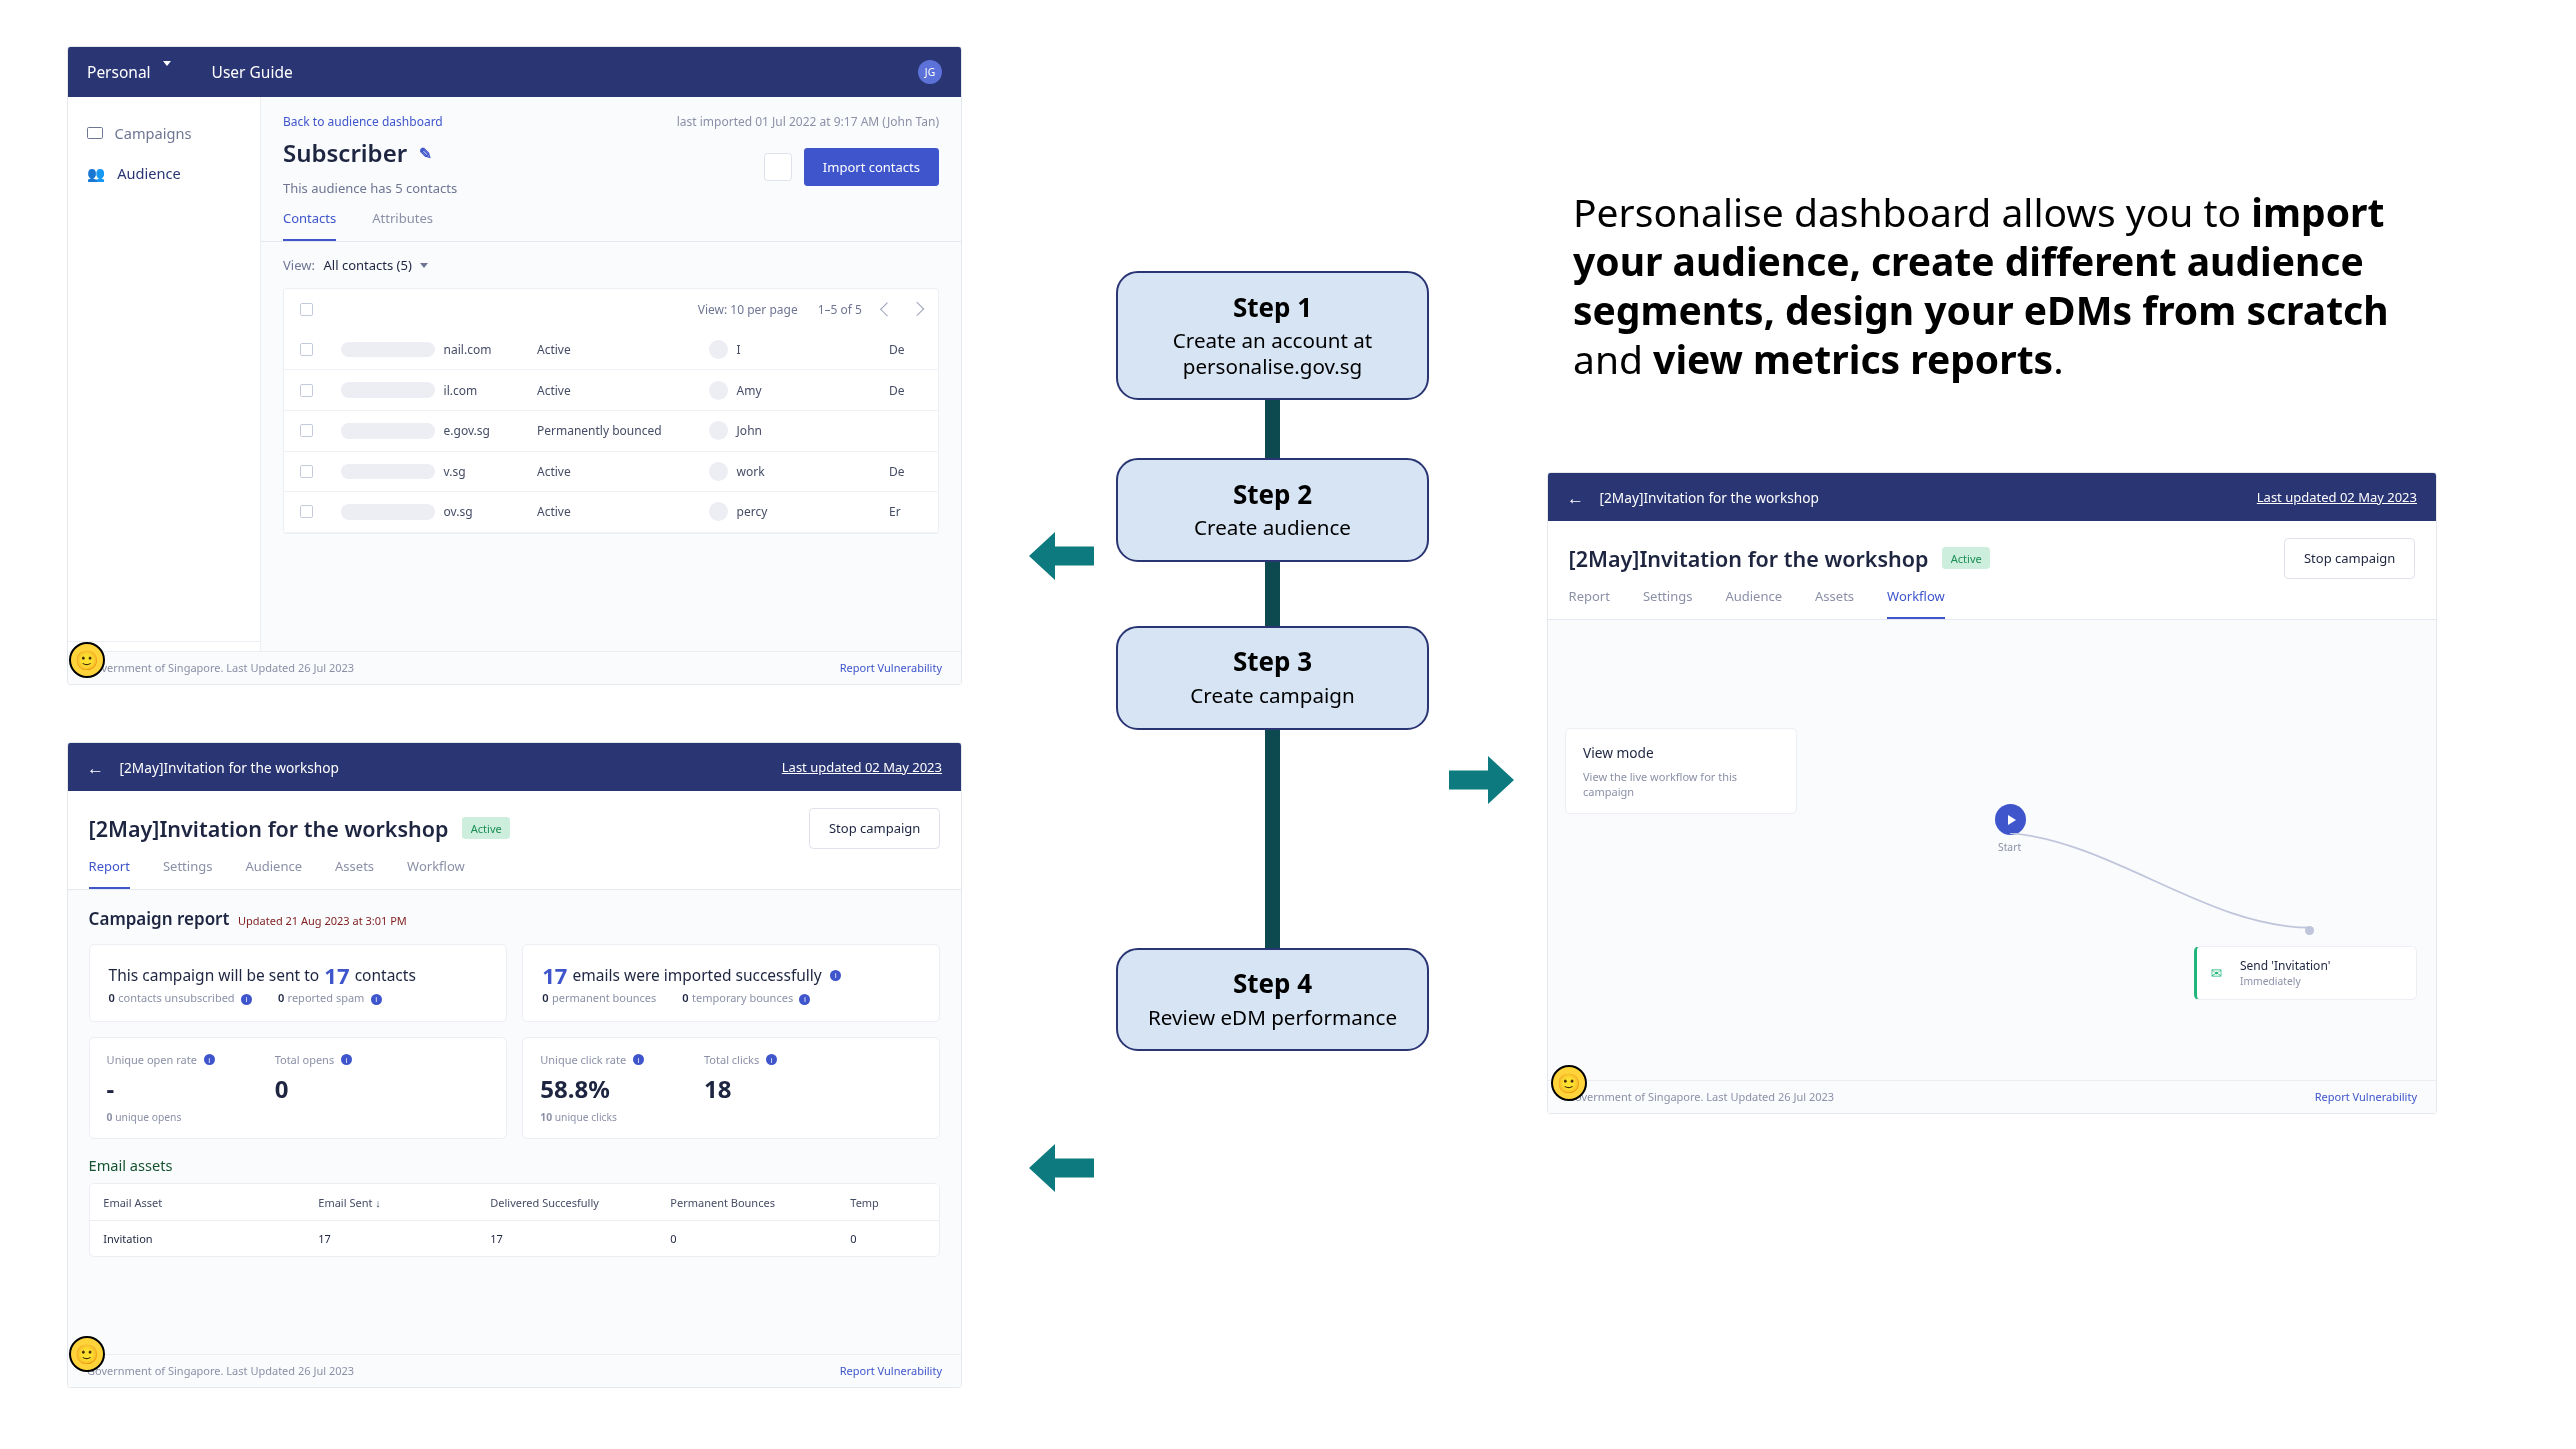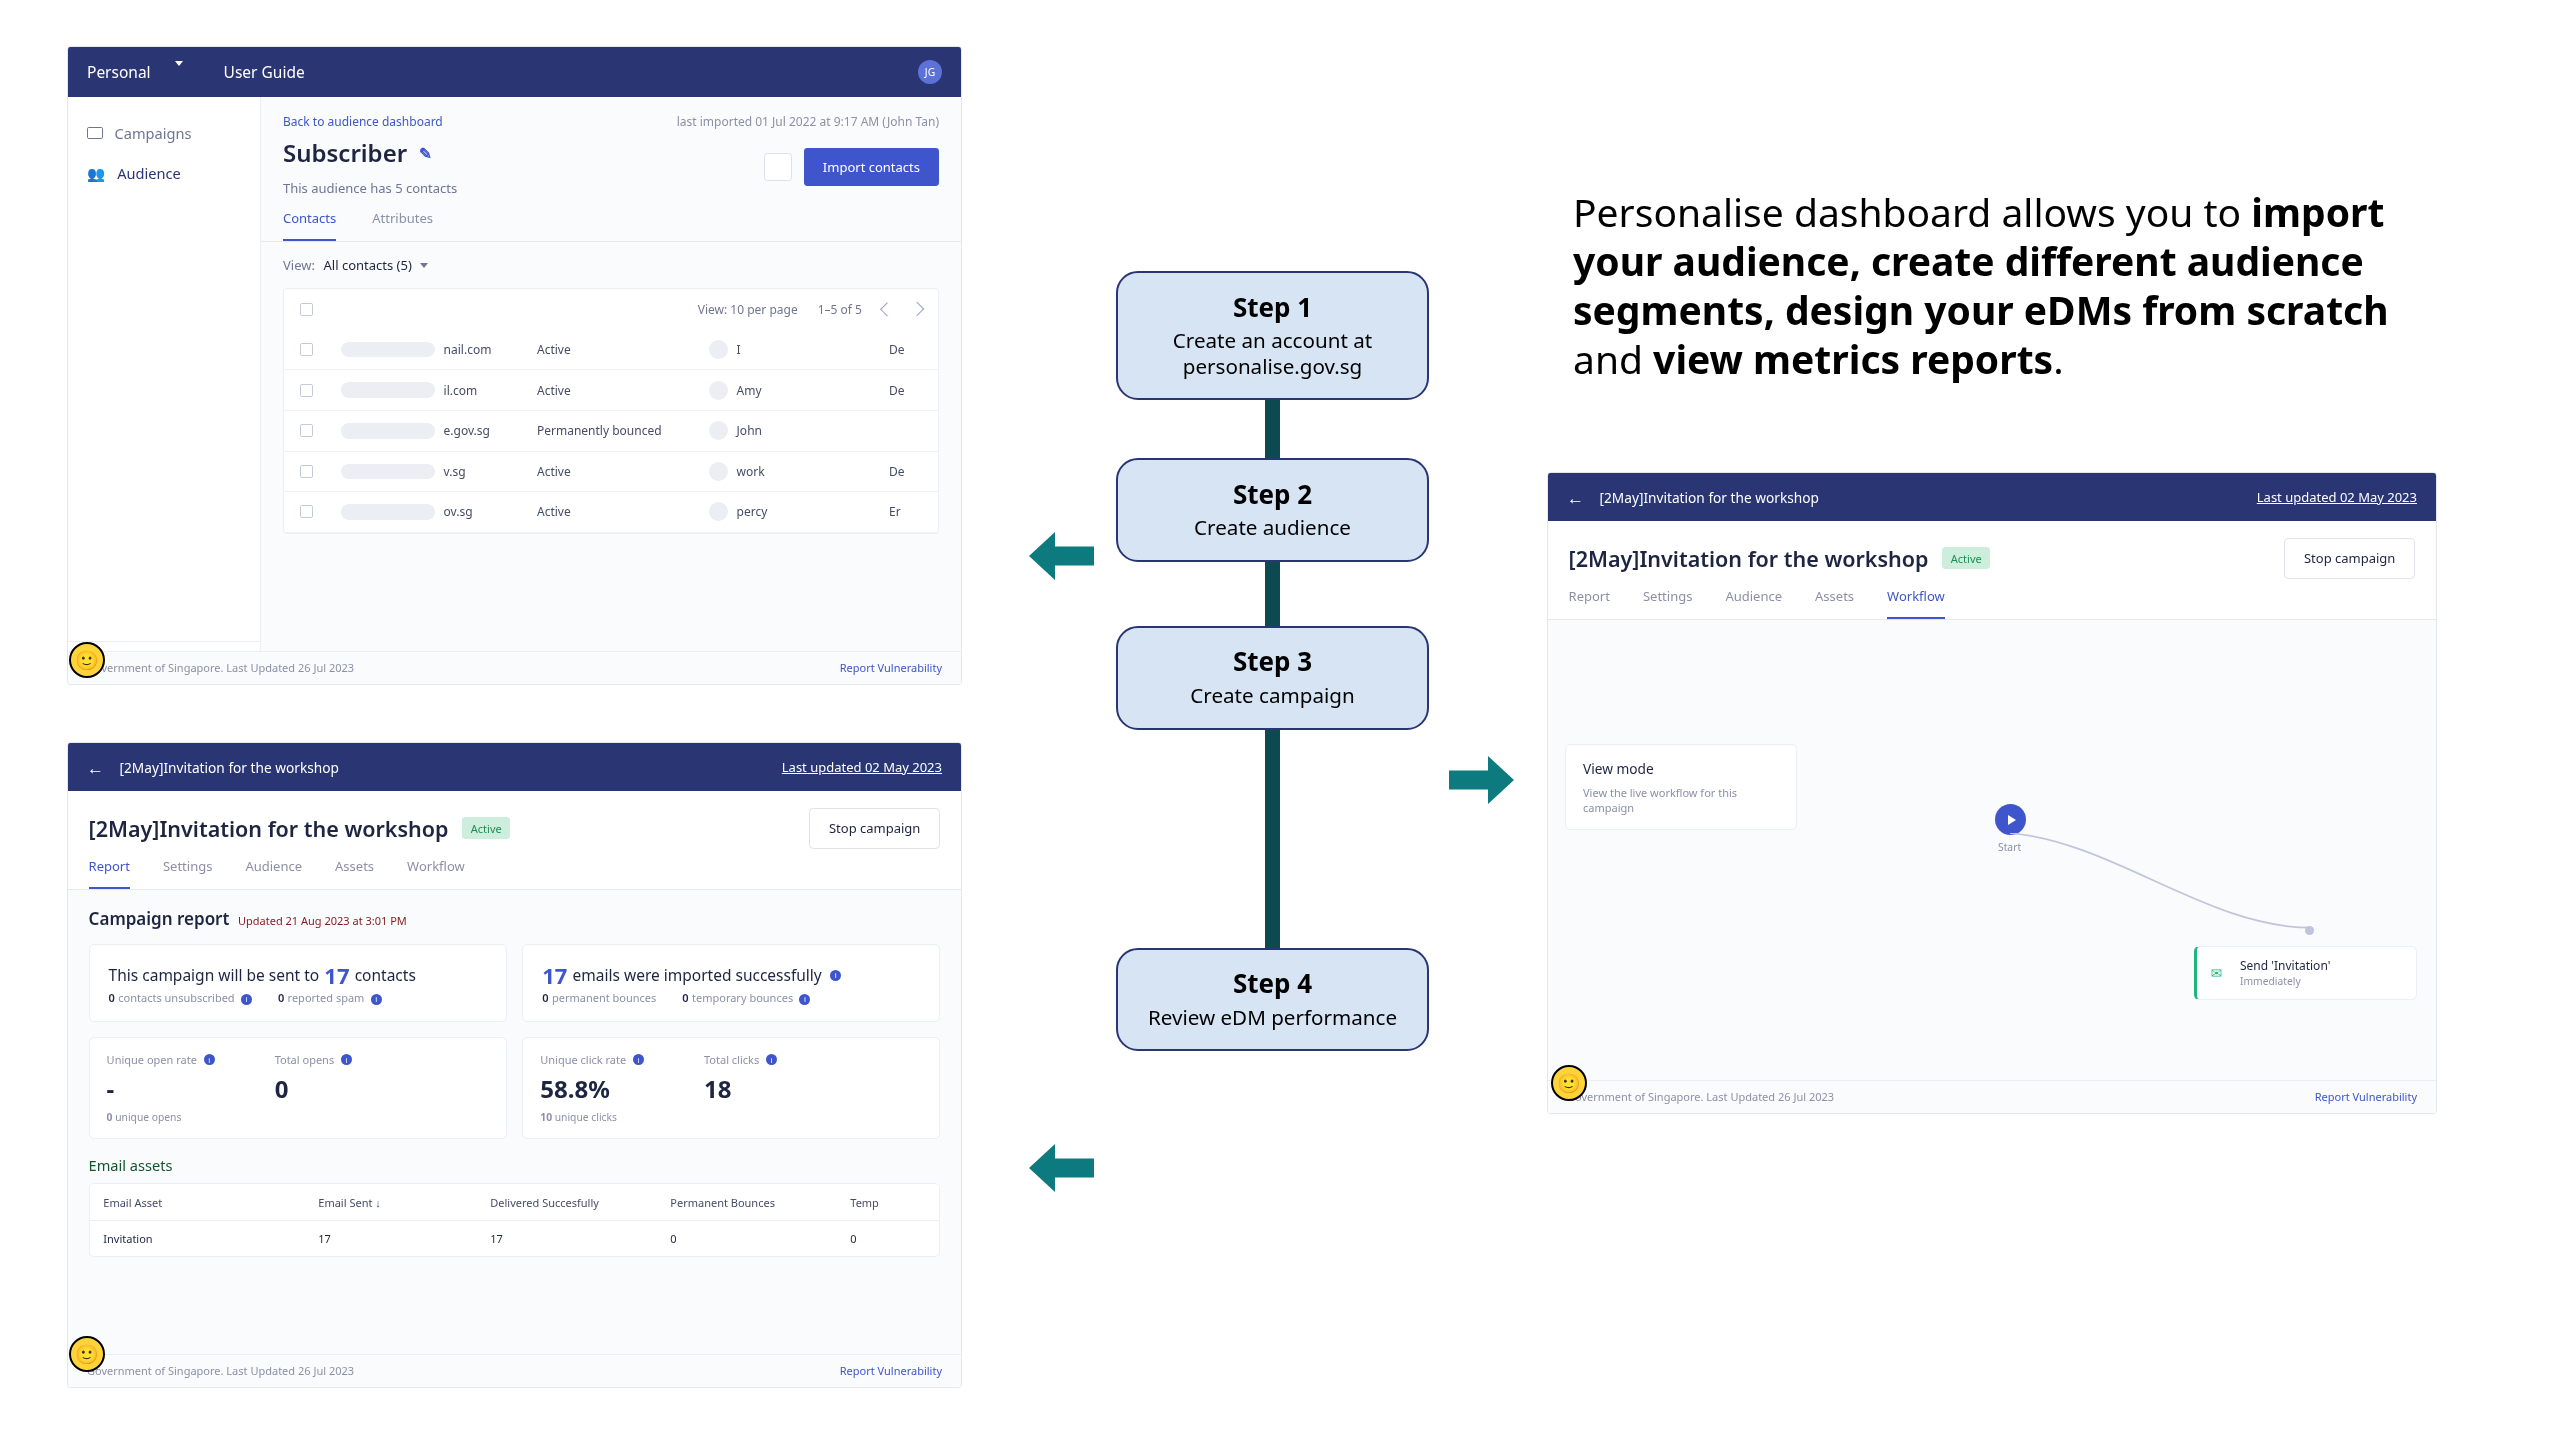--- a/index.html
+++ b/index.html
@@ -2,21 +2,21 @@
 <html style="font-size:13.7px"><head>
 <meta charset="utf-8">
 <style>
 *{box-sizing:border-box;margin:0;padding:0;font-family:system-ui,-apple-system,sans-serif}
 body{background:#fff;width:2576px;height:1449px;position:relative}
 
 
 .shot1{position:absolute;left:67px;top:46px;width:895px;height:639px;border:0.9px solid #e4e7ec;background:#fff;border-radius:3.4px;overflow:hidden}
 .s1-topbar{height:50px;background:#2a3574;display:flex;align-items:center;padding:0 19px;color:#fff;font-size:15.5px;justify-content:space-between}
 .s1-topbar-left{display:flex;align-items:center;gap:41px}
-.s1-dropdownctl{display:flex;align-items:flex-start;gap:24px}
+.s1-dropdownctl{display:flex;align-items:flex-start;gap:12px}
 .s1-caret{width:0;height:0;border-left:4.3px solid transparent;border-right:4.3px solid transparent;border-top:5.2px solid #fff}
 .s1-avatar{width:24px;height:24px;border-radius:50%;background:#5d72d8;display:flex;align-items:center;justify-content:center;font-size:10.3px;color:#fff}
 .s1-body{display:flex;height:calc(100% - 50px)}
 .s1-side{width:193px;border-right:0.9px solid #eceef3;padding-top:15.5px;display:flex;flex-direction:column}
 .s1-side-item{display:flex;align-items:center;gap:12px;padding:10.3px 19px;color:#6f7693;font-size:14.6px}
 .s1-side-item.active{color:#2a3574}
 .s1-side-icon{width:15.5px;height:12px;border:1.4px solid currentColor;border-radius:1.7px;position:relative}
 .s1-side-spacer{flex:1}
 .s1-toggle{border-top:0.9px solid #eceef3;padding:12px 19px;display:flex;align-items:center;gap:8.6px;color:#6f7693;font-size:13px}
 .s1-toggle .chev{display:inline-block;transform:rotate(180deg)}
@@ -94,21 +94,21 @@
 .s2-ath>div{color:#454c66}
 .s2-atr{display:flex}
 .s2-c1{width:215px}.s2-c2{width:172px}.s2-c3{width:180px}.s2-c4{width:180px}.s2-c5{width:86px}
 .s2-link{color:#3e55cc}
 .s2-footer{position:absolute;bottom:0;left:0;right:0;display:flex;justify-content:space-between;padding:8.6px 19px;font-size:11px;color:#8b90a7;background:#fafbfd;border-top:0.9px solid #edeef4}
 
 
 .shot3{position:absolute;left:1547px;top:472px;width:890px;height:642px;border:0.9px solid #e4e7ec;background:#fff;border-radius:3.4px;overflow:hidden}
 .s3-bar{height:48px;background:#2a3574;display:flex;align-items:center;justify-content:space-between;padding:0 19px;color:#fff;font-size:13.7px}
 .s3-content{background:#fafbfd;height:calc(100% - 48px - 31px);padding:15.5px 20.6px;position:relative}
-.s3-wf{position:absolute;left:17px;top:124px;width:232px;background:#fff;border:0.9px solid #edeef4;border-radius:5.2px;padding:13.7px 17px;z-index:2}
+.s3-wf{position:absolute;left:17px;top:108px;width:232px;background:#fff;border:0.9px solid #edeef4;border-radius:5.2px;padding:13.7px 17px;z-index:2}
 .s3-wfh{font-size:13.7px;color:#1d2540;margin-bottom:6.9px}
 .s3-wfp{font-size:11px;color:#8b90a7;line-height:1.4}
 .s3-play{position:absolute;left:447px;top:184px;width:31px;height:31px;border-radius:50%;background:#3e55cc;display:flex;align-items:center;justify-content:center}
 .s3-play::after{content:"";border-left:8.6px solid #fff;border-top:5.2px solid transparent;border-bottom:5.2px solid transparent;margin-left:2.6px}
 .s3-start{position:absolute;left:450px;top:220px;font-size:10.3px;color:#8b90a7}
 .s3-path{position:absolute;left:462px;top:213px;width:301px;height:112px;pointer-events:none}
 .s3-path svg{width:100%;height:100%}
 .s3-dot{position:absolute;left:757px;top:306px;width:8.6px;height:8.6px;border-radius:50%;background:#bfc5db}
 .s3-send{position:absolute;left:646px;top:326px;width:223px;background:#fff;border:0.9px solid #edeef4;border-left:3.4px solid #1fb57b;border-radius:5.2px;padding:10.3px 13.7px;display:flex;gap:10.3px;align-items:center}
 .s3-sendIcon{width:19px;height:19px;color:#1fb57b}

